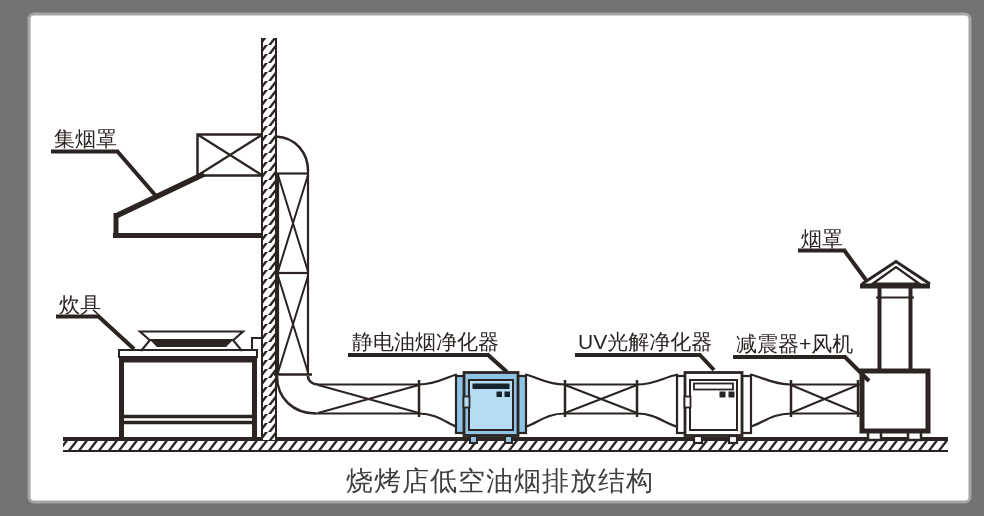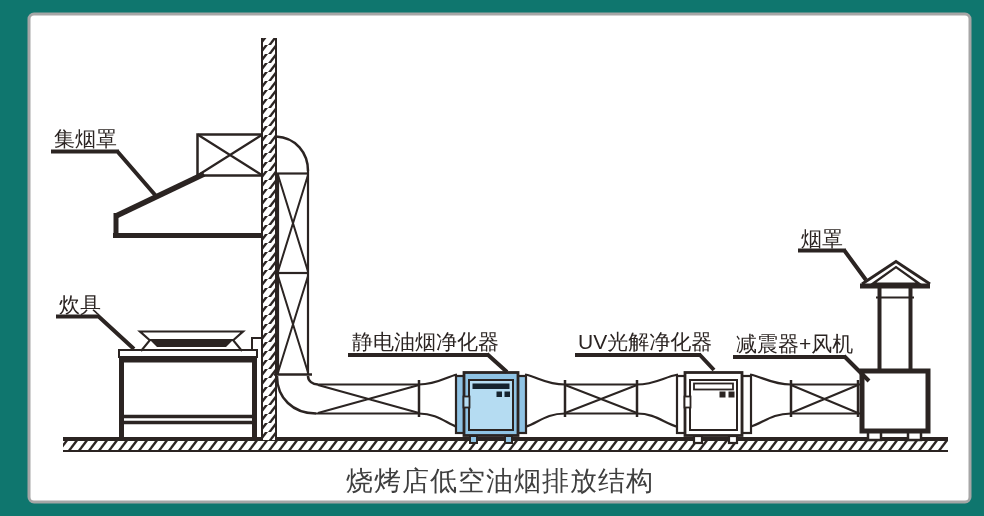--- a/index.html
+++ b/index.html
@@ -1,16 +1,16 @@
 <!DOCTYPE html>
 <html><head>
 <meta charset="utf-8">
 <style>
   html,body{margin:0;padding:0;background:#ffffff;}
-  .stage{position:relative;width:984px;height:516px;background:#0f766e;overflow:hidden;
+  .stage{position:relative;width:984px;height:516px;background:#737373;overflow:hidden;
          font-family:"Liberation Sans", sans-serif;}
   svg{display:block;}
   text{font-family:"Liberation Sans", sans-serif;}
 </style>
 </head>
 <body>
 
 <div class="stage">
 <svg width="984" height="516" viewBox="0 0 984 516">
   <defs>

